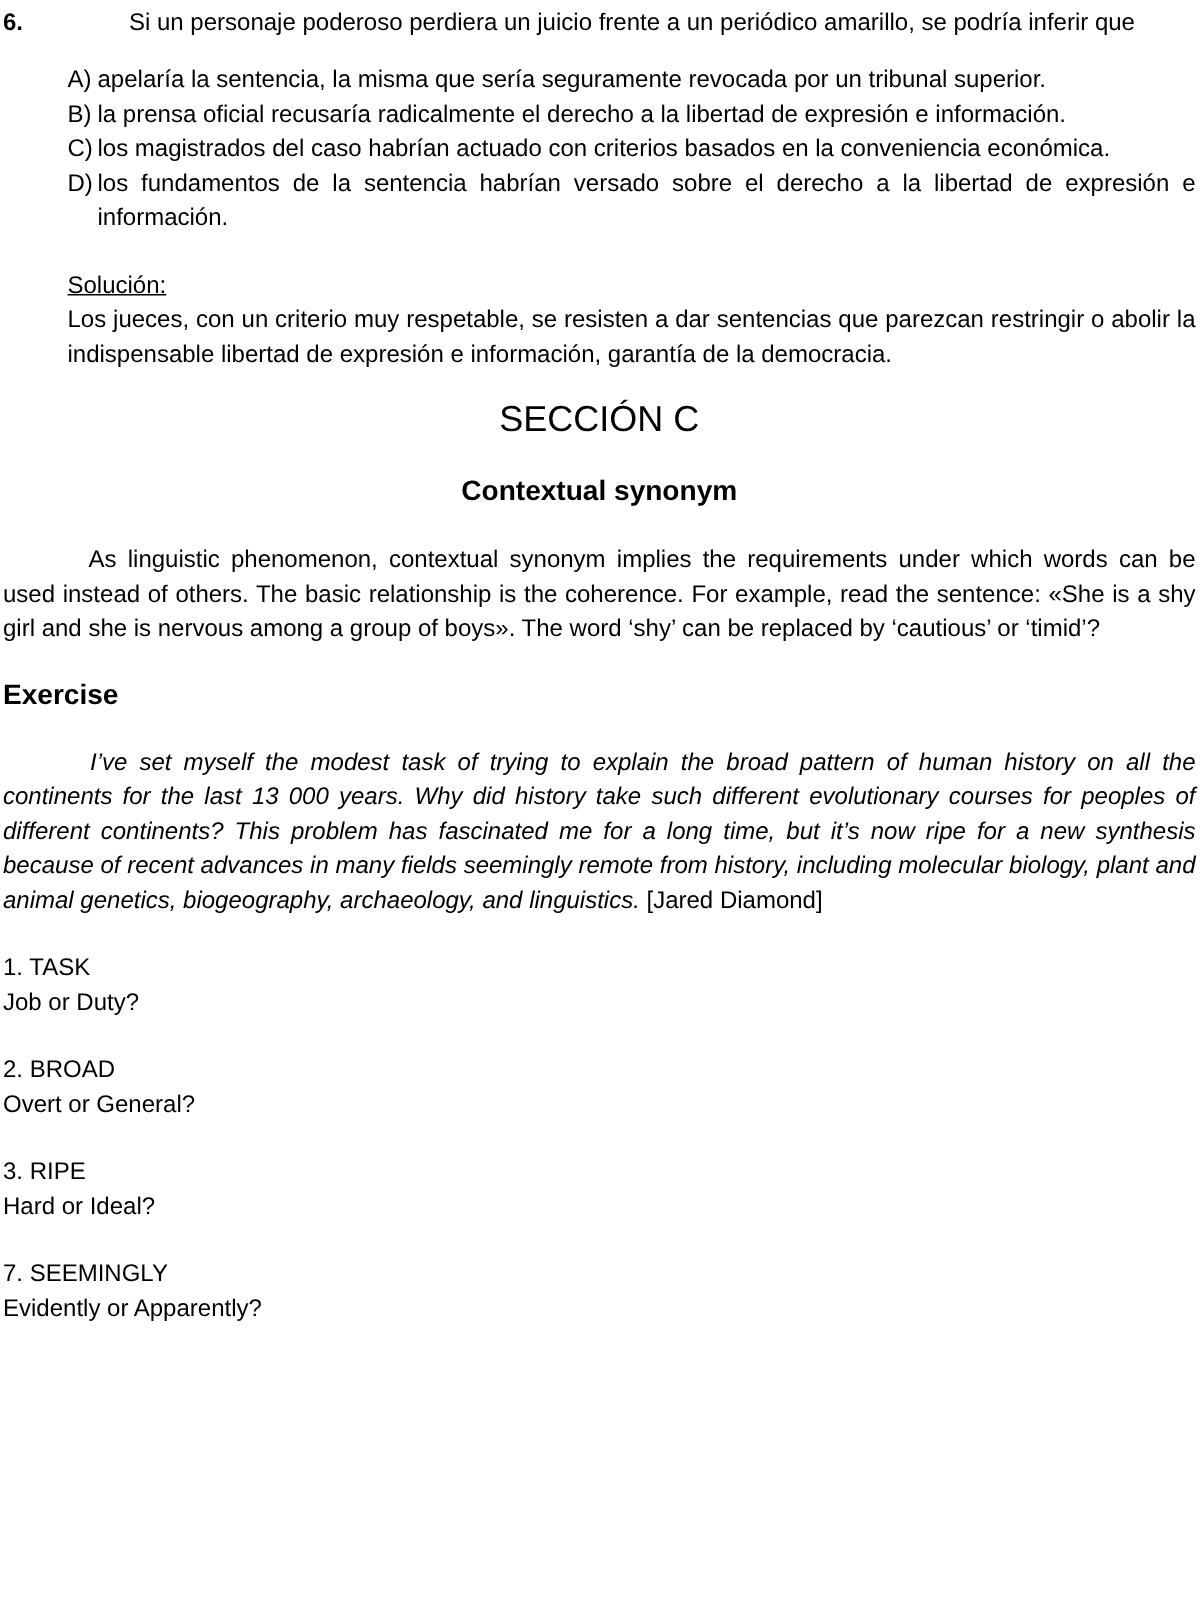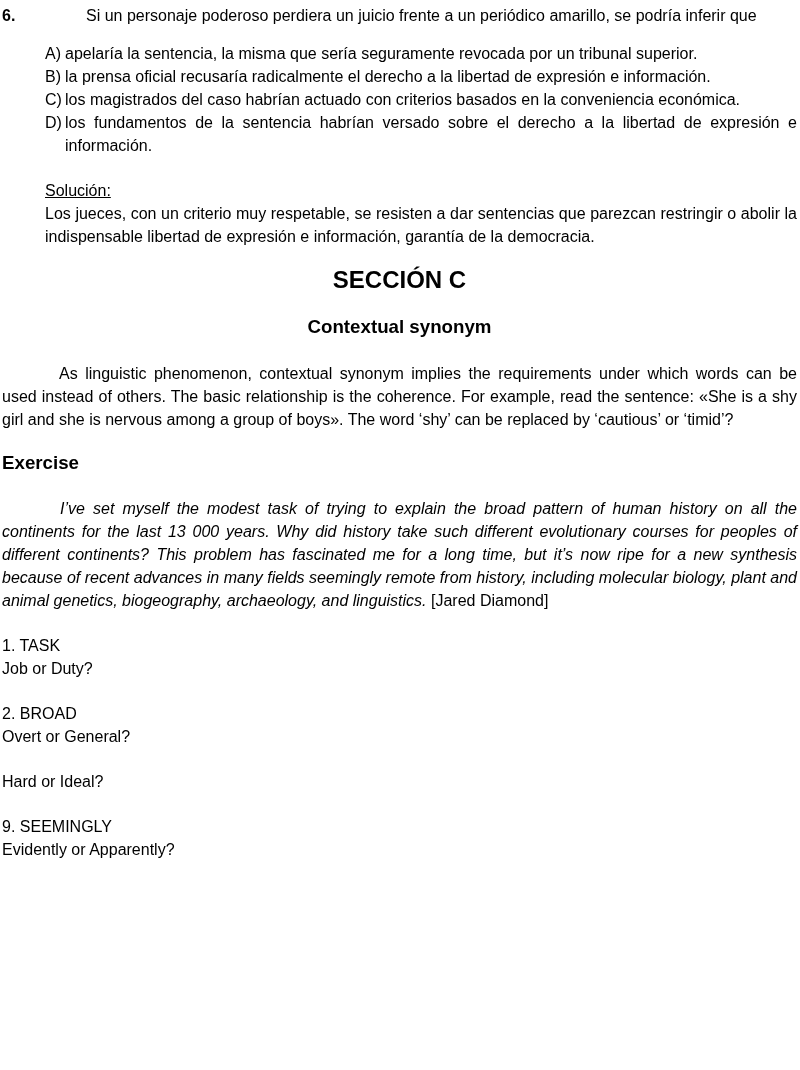--- a/index.html
+++ b/index.html
@@ -24,21 +24,21 @@
   .option { display: flex; }
   .opt-label { flex: 0 0 20px; }
   .opt-text { flex: 1; text-align: justify; }
 
   .solution { margin: 22px 0 0 43px; }
   .solution-heading { font-weight: normal; text-decoration: underline; }
   .solution-text { text-align: justify; }
   .answer-line { text-align: right; font-weight: bold; margin-top: 5px; }
 
   
-  .section-heading { text-align: center; font-weight: bold; margin-top: 20px; }
+  .section-heading { text-align: center; font-weight: normal; margin-top: 20px; }
   .sub-heading { text-align: center; font-weight: bold; margin-top: 24px; }
   .intro { margin-top: 24px; text-align: justify; text-indent: 57px; }
   .exercise-heading { text-align: left; font-weight: bold; margin-top: 20px; }
   .passage { margin-top: 23px; text-align: justify; text-indent: 58px; }
   .passage .ital { font-style: italic; margin-top: 20px; }
   .passage .attribution { font-style: normal; }
 
   .vocab-list { margin-top: 22px; }
   .vocab-item + .vocab-item { margin-top: 22px; }
 </style>
@@ -91,22 +91,23 @@
     <div class="vocab-list">
       <div class="vocab-item">
         <p>1. TASK</p>
         <p>Job or Duty?</p>
       </div>
       <div class="vocab-item">
         <p>2. BROAD</p>
         <p>Overt or General?</p>
       </div>
       <div class="vocab-item">
+        <p>3. RIPE</p>
         <p>Hard or Ideal?</p>
       </div>
       <div class="vocab-item">
-        <p>9. SEEMINGLY</p>
+        <p>7. SEEMINGLY</p>
         <p>Evidently or Apparently?</p>
       </div>
     </div>
   </section>
 
 </div>
 
 </body></html>

